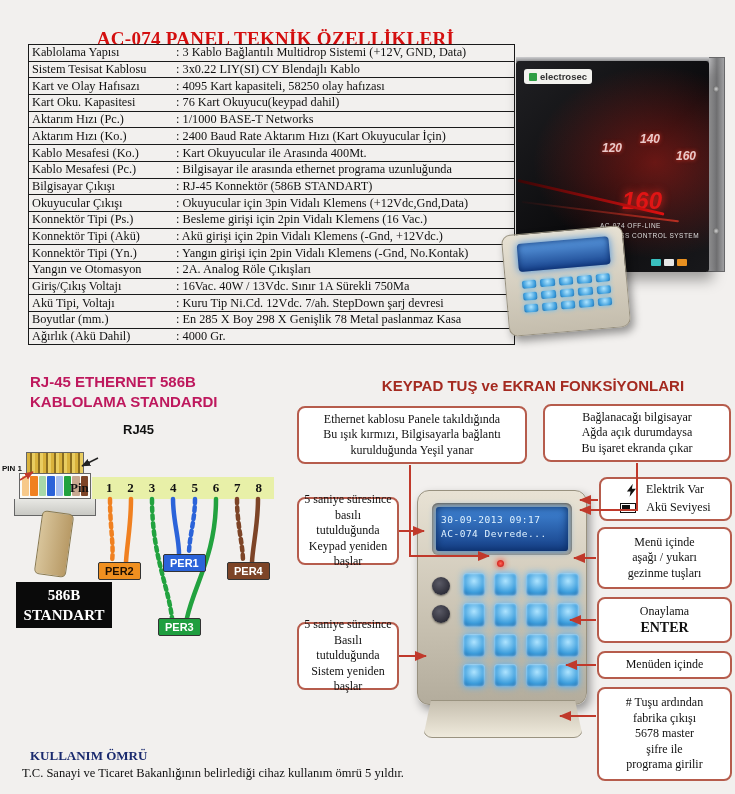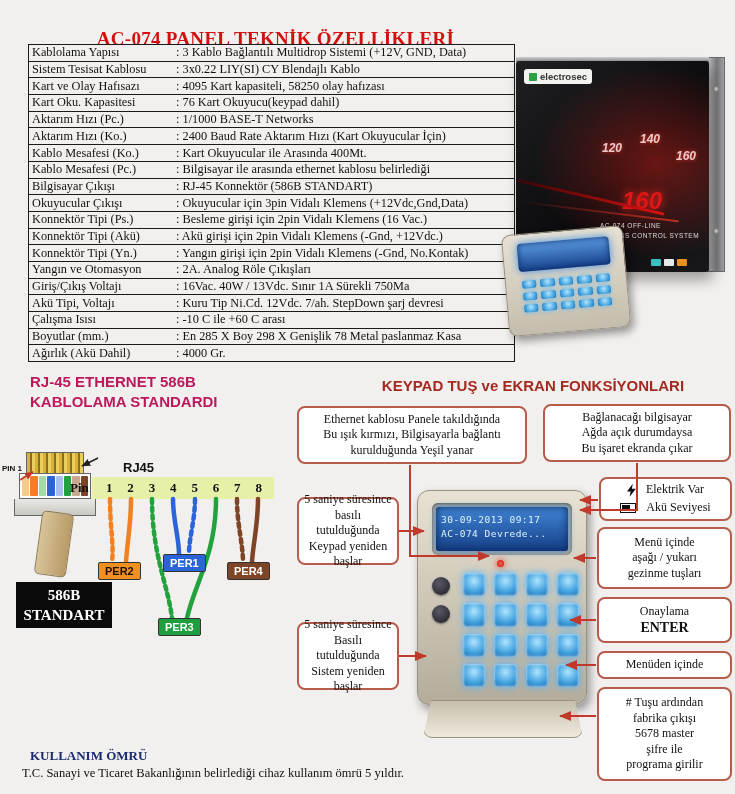--- a/index.html
+++ b/index.html
@@ -70,21 +70,21 @@
   .rj-connector{position:absolute;left:14px;top:452px;width:82px;height:130px;}
   .rj-top{height:20px;margin:0 12px;border:1px solid #666;border-bottom:none;
     background:repeating-linear-gradient(90deg,#d9b23c 0 3px,#8a6d1f 3px 5px,#e9cd61 5px 8px);}
   .rj-mid{height:20px;margin:0 5px;border:1px solid #666;background:#fbfbf8;
     display:flex;align-items:stretch;padding:2px;gap:1px;}
   .rj-mid i{flex:1;border-radius:1px;}
   .rj-low{height:16px;border:1px solid #666;border-top:none;background:linear-gradient(#e8e8e4,#c9c9c4);}
   .rj-cable{position:absolute;left:24px;top:60px;width:30px;height:62px;border-radius:5px;
     border:1px solid #8a7a50;background:linear-gradient(90deg,#d8c49a,#b89a66);transform:rotate(8deg);}
   .pin1-label{position:absolute;left:2px;top:464px;font:bold 8px "Liberation Sans",sans-serif;}
-  .rj-label{position:absolute;left:98px;top:460px;font:bold 13px "Liberation Sans",sans-serif;padding-left:25px;}
+  .rj-label{position:absolute;left:98px;top:422px;font:bold 13px "Liberation Sans",sans-serif;padding-left:25px;}
   .pin-word{position:absolute;left:70px;top:480px;font:bold 13px "Liberation Serif",serif;z-index:4;}
   .pin-band{position:absolute;left:92px;top:477px;width:182px;height:22px;background:#e8f0a8;
     display:flex;align-items:center;justify-content:space-between;padding:0 12px 0 14px;
     box-sizing:border-box;font:bold 13px "Liberation Serif",serif;z-index:2;}
   .per{position:absolute;z-index:6;font:bold 11px "Liberation Sans",sans-serif;color:#fff;
     padding:2px 6px;border:1px solid #333;border-radius:2px;}
   .per2{left:98px;top:562px;background:#f09020;color:#201000;}
   .per1{left:163px;top:554px;background:#2b63d9;}
   .per4{left:227px;top:562px;background:#7d4427;}
   .per3{left:158px;top:618px;background:#1f9e3f;}
@@ -178,21 +178,21 @@
       <tr>
           <td class="lbl">Aktarım Hızı (Ko.)</td>
           <td class="val">: 2400 Baud Rate Aktarım Hızı (Kart Okuyucular İçin)</td>
         </tr>
       <tr>
           <td class="lbl">Kablo Mesafesi (Ko.)</td>
           <td class="val">: Kart Okuyucular ile Arasında 400Mt.</td>
         </tr>
       <tr>
           <td class="lbl">Kablo Mesafesi (Pc.)</td>
-          <td class="val">: Bilgisayar ile arasında ethernet kablosu belirlediği</td>
+          <td class="val">: Bilgisayar ile arasında ethernet programa uzunluğunda</td>
         </tr>
       <tr>
           <td class="lbl">Bilgisayar Çıkışı</td>
           <td class="val">: RJ-45 Konnektör (586B STANDART)</td>
         </tr>
       <tr>
           <td class="lbl">Okuyucular Çıkışı</td>
           <td class="val">: Okuyucular için 3pin Vidalı Klemens (+12Vdc,Gnd,Data)</td>
         </tr>
       <tr>
@@ -211,24 +211,20 @@
           <td class="lbl">Yangın ve Otomasyon</td>
           <td class="val">: 2A. Analog Röle Çıkışları</td>
         </tr>
       <tr>
           <td class="lbl">Giriş/Çıkış Voltajı</td>
           <td class="val">: 16Vac. 40W / 13Vdc. Sınır 1A Sürekli 750Ma</td>
         </tr>
       <tr>
           <td class="lbl">Akü Tipi, Voltajı</td>
           <td class="val">: Kuru Tip Ni.Cd. 12Vdc. 7/ah. StepDown şarj devresi</td>
-        </tr>
-      <tr>
-          <td class="lbl">Çalışma Isısı</td>
-          <td class="val">: -10 C ile +60 C arası</td>
         </tr>
       <tr>
           <td class="lbl">Boyutlar (mm.)</td>
           <td class="val">: En 285 X Boy 298 X Genişlik 78 Metal paslanmaz Kasa</td>
         </tr>
       <tr>
           <td class="lbl">Ağırlık (Akü Dahil)</td>
           <td class="val">: 4000 Gr.</td>
         </tr>
     </tbody>

